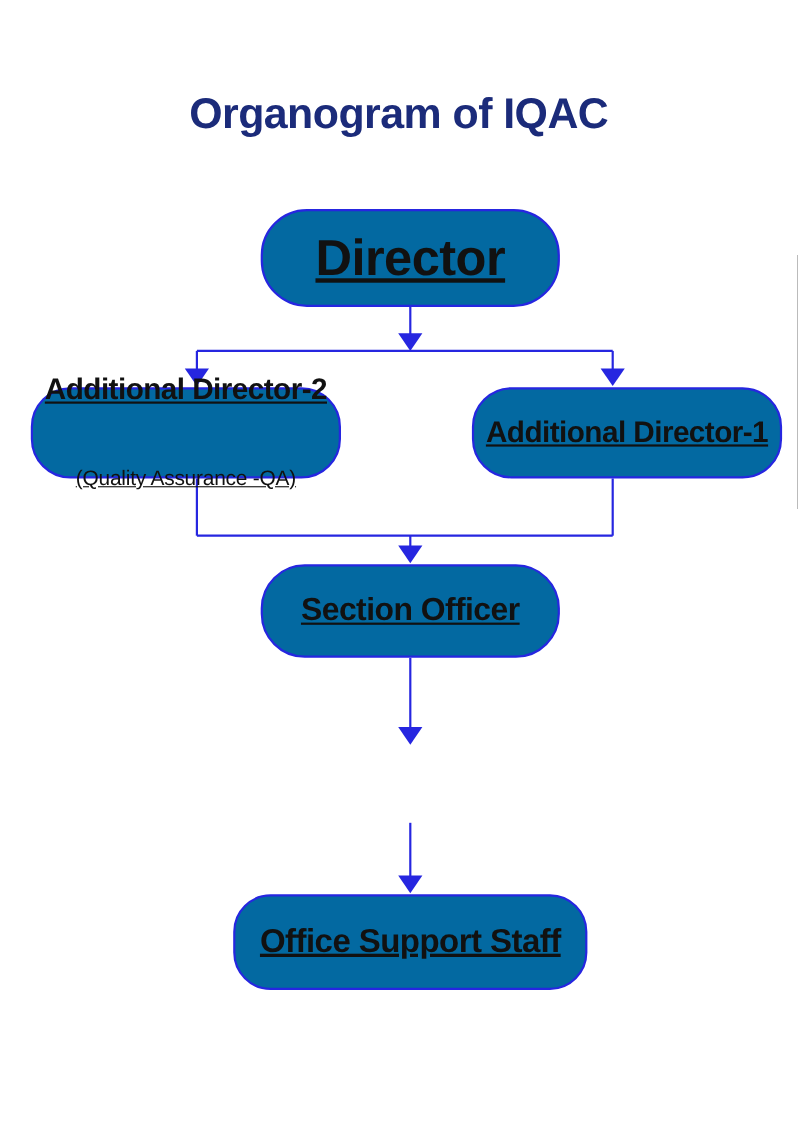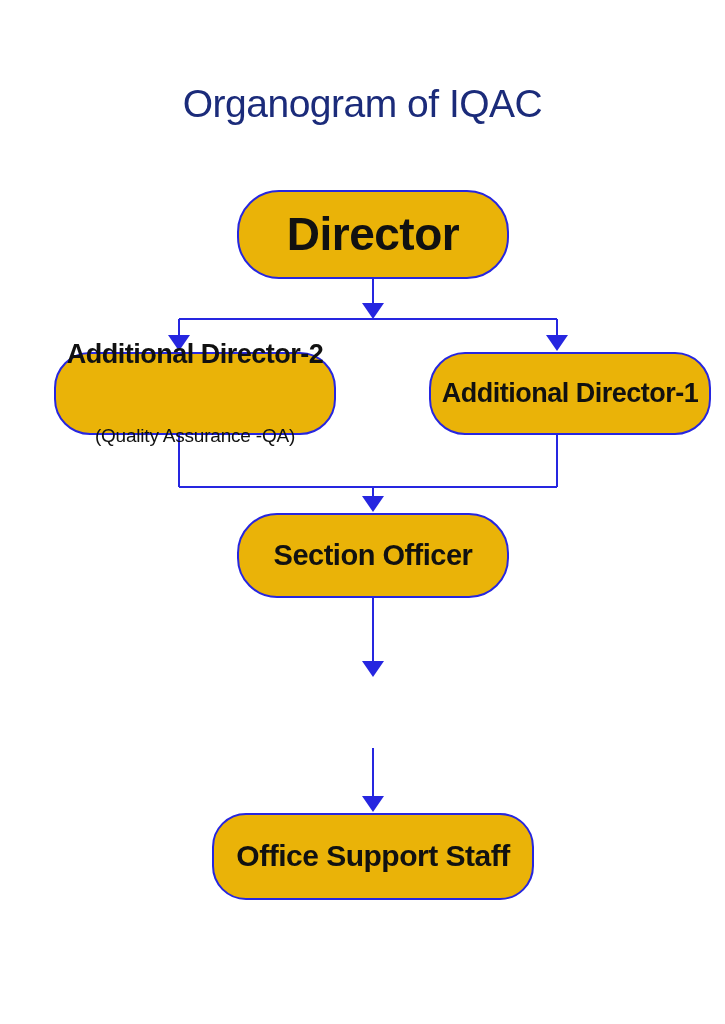--- a/index.html
+++ b/index.html
@@ -10,44 +10,45 @@
     background:var(--color-background,#fff);
     overflow:hidden;
     font-family:"Liberation Sans", sans-serif;
   }
   .title{
     position:absolute;
     left:0;top:82px;width:725px;
     margin:0;
     text-align:center;
     font-size:39px;
-    font-weight:normal;
+    font-weight:bold;
     letter-spacing:-0.5px;
     color:var(--color-title_text,#1b2b7a);
   }
   .node{
     position:absolute;
     box-sizing:border-box;
     border:2px solid var(--color-box_border,#2626e0);
-    background:#eab308;
+    background:#0369a1;
     display:flex;
     flex-direction:column;
     align-items:center;
     justify-content:center;
     text-align:center;
     color:var(--color-box_text,#111);
     white-space:nowrap;
+    text-decoration:underline;
   }
   .node .label{font-weight:bold;letter-spacing:-0.5px;line-height:1.15;}
   .node .sublabel{font-weight:normal;letter-spacing:-0.2px;line-height:1.2;}
 
   .node-director{left:237px;top:190px;width:272px;height:89px;border-radius:42px;}
   .node-director .label{font-size:46px;}
 
-  .node-adddir2{left:54px;top:352px;width:282px;height:83px;border-radius:36px;gap:36px;}
+  .node-adddir2{left:28px;top:352px;width:282px;height:83px;border-radius:36px;gap:36px;}
   .node-adddir1{left:429px;top:352px;width:282px;height:83px;border-radius:36px;}
   .node-adddir2 .label,.node-adddir1 .label{font-size:27px;}
   .node-adddir2 .sublabel{font-size:19px;margin-top:19px;}
   .node-adddir1 .sublabel{font-size:14px;margin-top:5px;}
 
   .node-section{left:237px;top:513px;width:272px;height:85px;border-radius:40px;}
   .node-section .label{font-size:29px;}
 
   .node-assistant{left:164px;top:678px;width:418px;height:70px;border-radius:35px;}
   .node-assistant .label{font-size:21px;}

